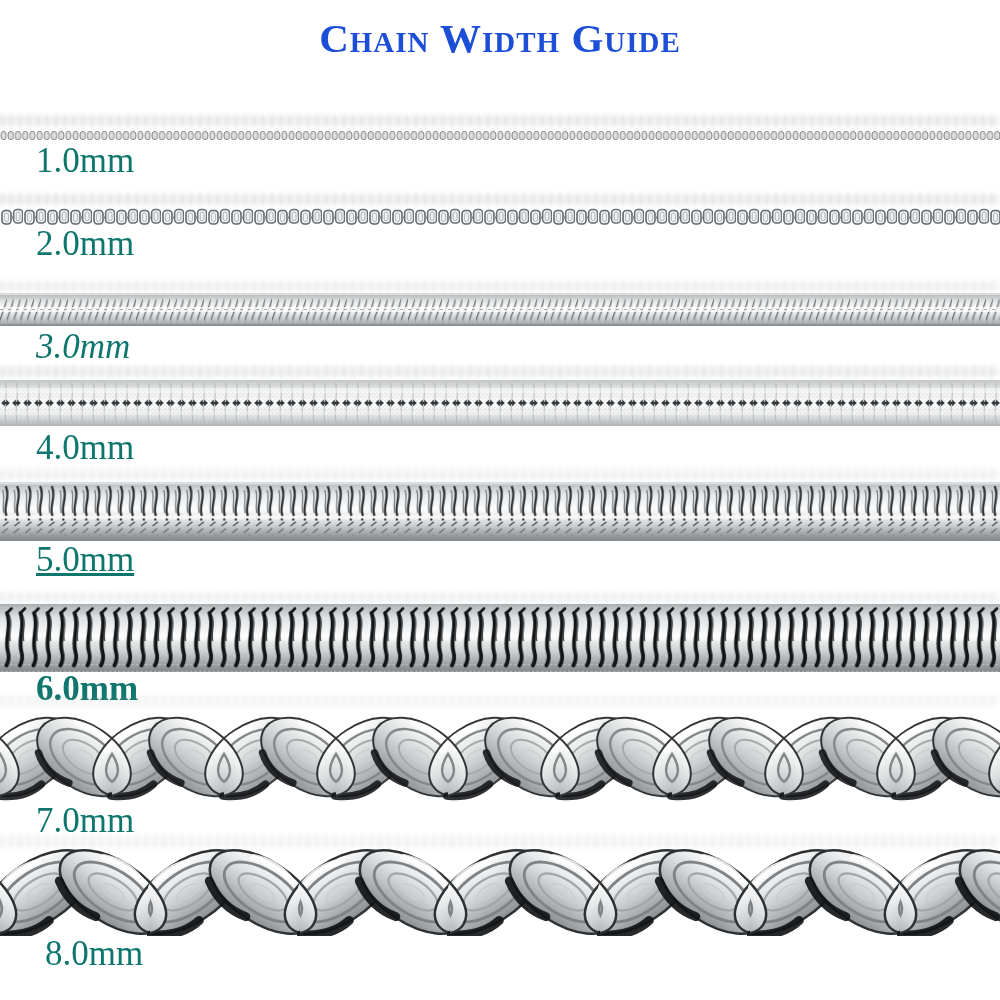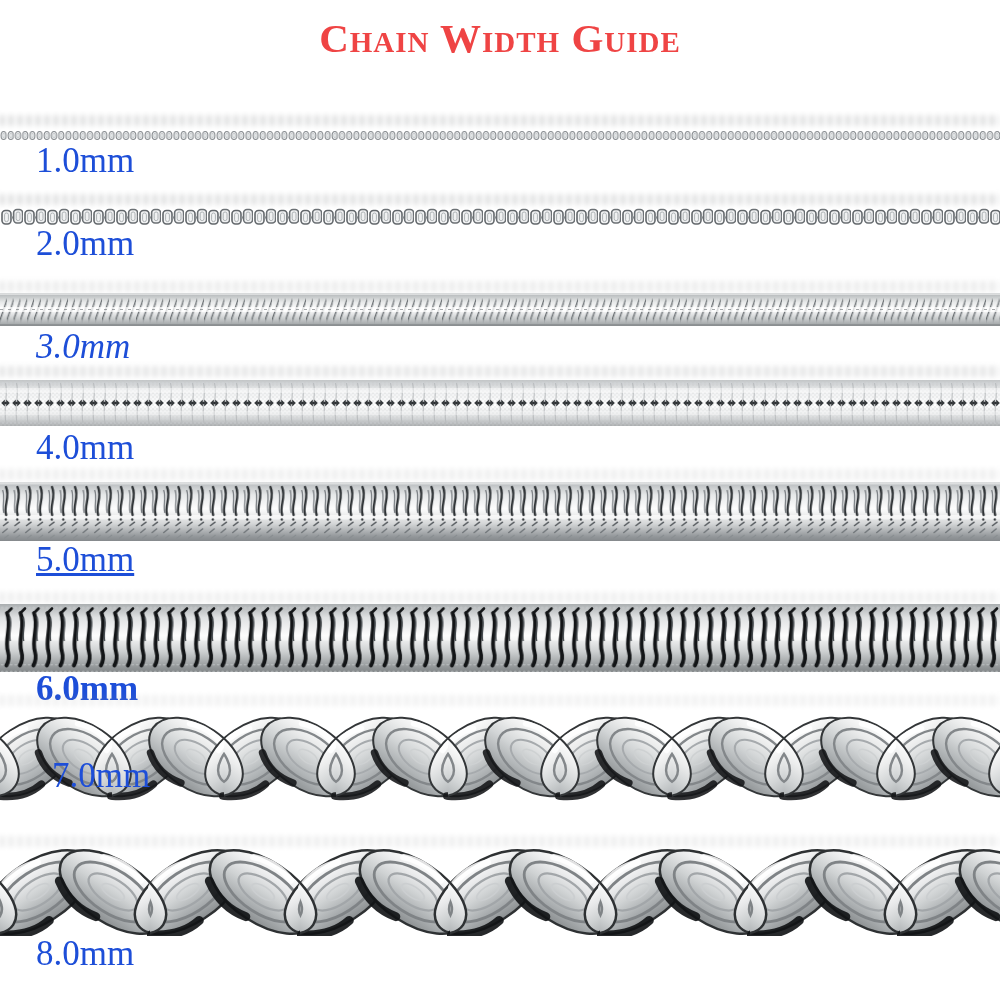--- a/index.html
+++ b/index.html
@@ -3,33 +3,33 @@
 <meta charset="utf-8">
 <style>
   html,body{margin:0;padding:0;background:#ffffff;}
   #canvas{
     position:relative;width:1000px;height:1000px;background:#ffffff;
     overflow:hidden;font-family:"Liberation Serif","DejaVu Serif",serif;
   }
   .page-title{
     position:absolute;top:14px;left:0;width:1000px;text-align:center;
     font-size:41px;font-weight:700;font-variant:small-caps;letter-spacing:1px;
-    color:#ef4444;margin:0;
+    color:#1d4ed8;margin:0;
   }
   .chain{position:absolute;left:0;width:1000px;}
   .chain svg{display:block;width:1000px;}
   .fuzz{
     position:absolute;left:0;width:1000px;height:11px;
     background:repeating-linear-gradient(90deg,
       rgba(125,128,130,0.55) 0 4px, rgba(205,207,208,0.20) 4px 9px);
     filter:blur(2.5px);
   }
   .width-label{
     position:absolute;left:36px;margin:0;
-    font-size:35px;line-height:1.15;color:#1d4ed8;font-weight:400;
+    font-size:35px;line-height:1.15;color:#0f766e;font-weight:400;
   }
 </style>
 </head>
 <body>
 
 <div id="canvas">
 
   <h1 class="page-title">Chain Width Guide</h1>
 
   <div class="fuzz" style="top:115px;opacity:.5;"></div>
@@ -211,21 +211,21 @@
             <path d="M44,72 Q 62,86 86,80" stroke="#141618" stroke-width="7.5" fill="none" stroke-linecap="round" opacity="0.88"></path>
             <path d="M60,26 Q 78,18 98,25" stroke="#ffffff" stroke-width="5.5" fill="none" stroke-linecap="round" opacity="0.85"></path>
           </g>
           <use href="#gA7" xlink:href="#gA7" transform="translate(112,0)"></use>
           <use href="#gB7" xlink:href="#gB7" transform="translate(-112,0)"></use>
         </pattern>
       </defs>
       <rect x="0" y="0" width="1000" height="100" fill="url(#p7)"></rect>
     </svg>
   </div>
-  <p class="width-label" style="top:756px;margin-left:16px;">7.0mm</p>
+  <p class="width-label" style="top:801px;">7.0mm</p>
 
   <div class="fuzz" style="top:836px;opacity:.3;"></div>
   <div class="chain" style="top:848px;">
     <svg width="1000" height="88" viewBox="0 0 1000 88" xmlns="http://www.w3.org/2000/svg" xmlns:xlink="http://www.w3.org/1999/xlink">
       <defs>
         <linearGradient id="g8" x1="0" y1="0" x2="0" y2="1">
           <stop offset="0" stop-color="#ffffff"></stop>
             <stop offset="0.25" stop-color="#eaebec"></stop>
           <stop offset="0.5" stop-color="#cfd2d3"></stop>
             <stop offset="0.78" stop-color="#a9adaf"></stop>
@@ -248,15 +248,15 @@
             <path d="M62,64 Q 86,80 112,74" stroke="#101214" stroke-width="9" fill="none" stroke-linecap="round" opacity="0.9"></path>
             <path d="M86,20 Q 108,11 130,19" stroke="#ffffff" stroke-width="6.5" fill="none" stroke-linecap="round" opacity="0.85"></path>
           </g>
           <use href="#gA8" xlink:href="#gA8" transform="translate(150,0)"></use>
           <use href="#gB8" xlink:href="#gB8" transform="translate(-150,0)"></use>
         </pattern>
       </defs>
       <rect x="0" y="0" width="1000" height="88" fill="url(#p8)"></rect>
     </svg>
   </div>
-  <p class="width-label" style="top:934px;">8.0mm</p>
+  <p class="width-label" style="top:934px;margin-left:9px;">8.0mm</p>
 
 </div>
 
 </body></html>

